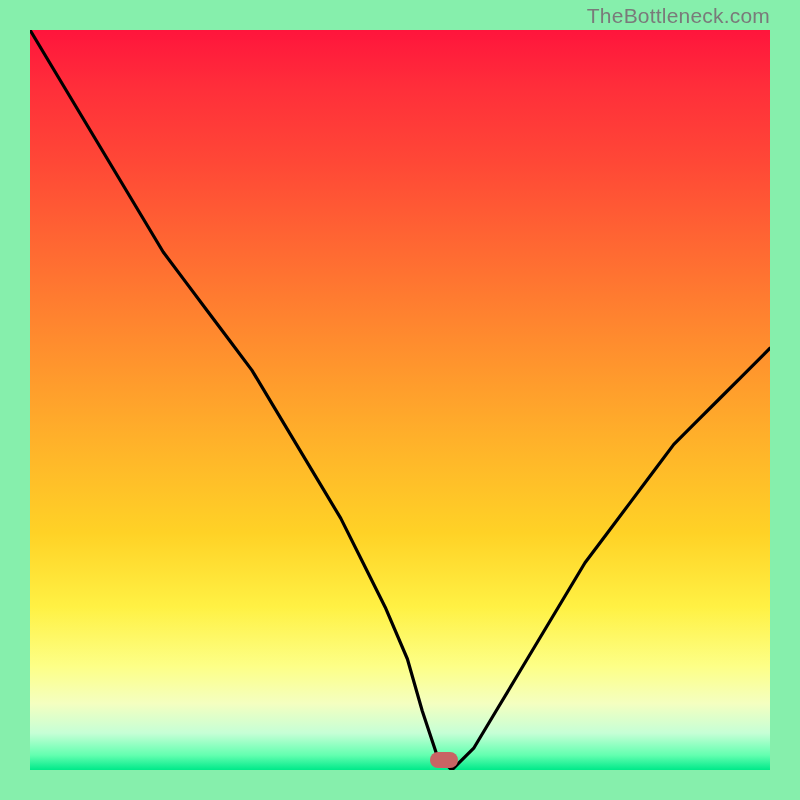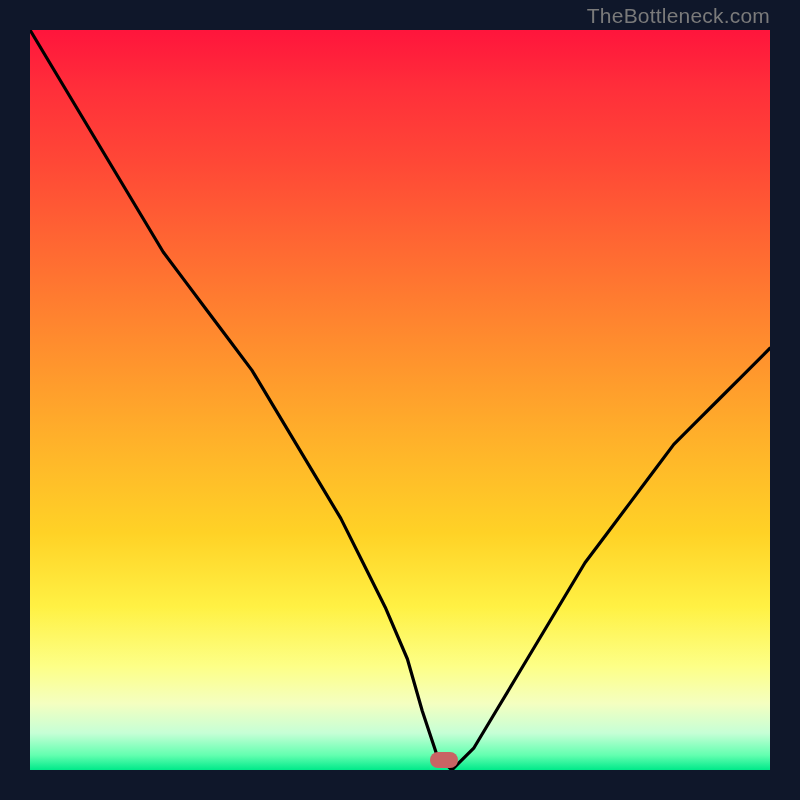--- a/index.html
+++ b/index.html
@@ -8,21 +8,21 @@
     width: 800px;
     height: 800px;
     background: #000;
     overflow: hidden;
     font-family: Arial, Helvetica, sans-serif;
   }
   .frame {
     position: relative;
     width: 800px;
     height: 800px;
-    background: #0f172a;
+    background: #86efac;
   }
   .plot-area {
     position: absolute;
     left: 30px;
     top: 30px;
     width: 740px;
     height: 740px;
     background: linear-gradient(
       to bottom,
       #ff153c 0%,

